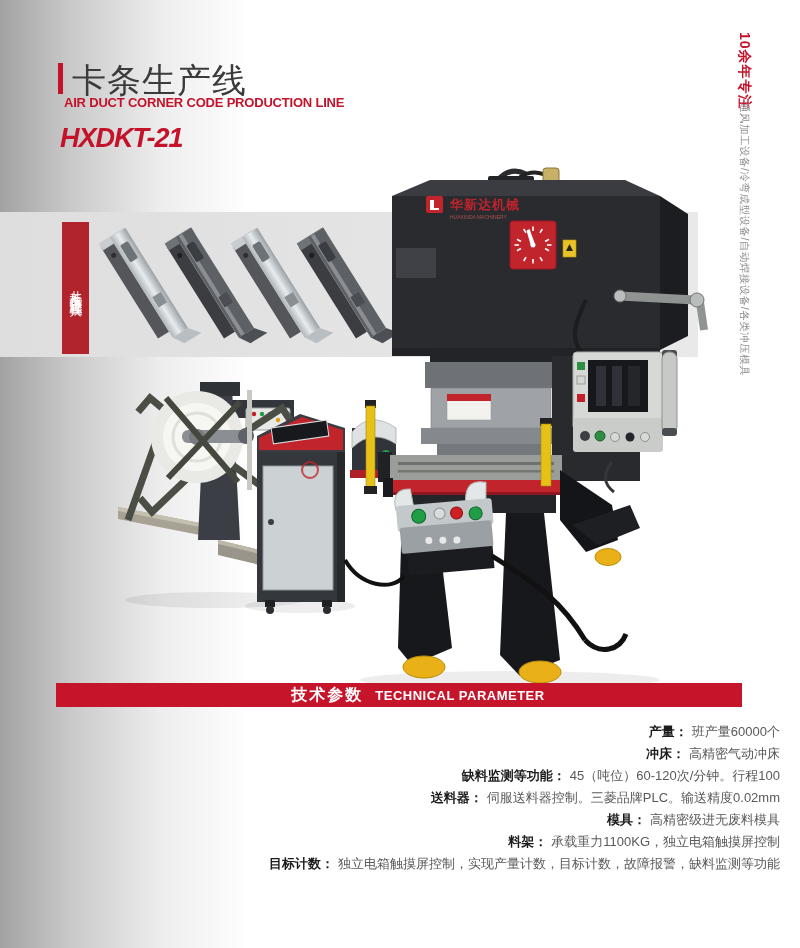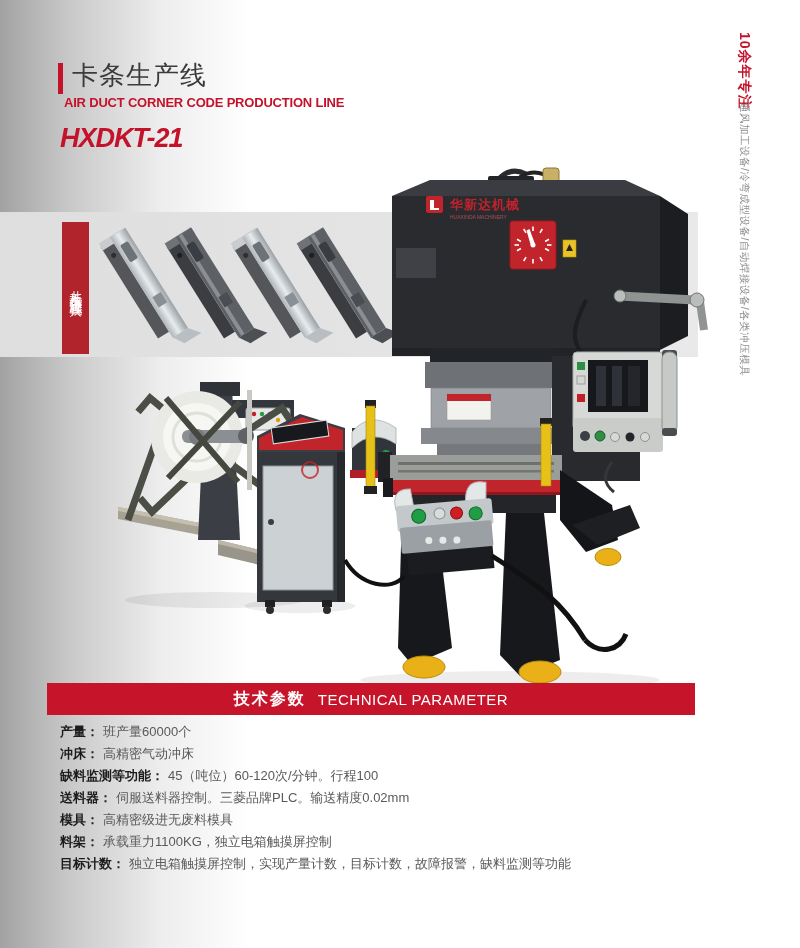--- a/index.html
+++ b/index.html
@@ -1,45 +1,45 @@
 <!DOCTYPE html>
 <html><head>
 <meta charset="utf-8">
 <style>
   html,body{margin:0;padding:0;background:#fff;}
   .page{position:relative;width:800px;height:948px;overflow:hidden;
         font-family:"Liberation Sans","DejaVu Sans",sans-serif;
         background:linear-gradient(90deg,#a2a2a2 0px,#c9c9c9 70px,#ededed 160px,#ffffff 250px);}
   
   .accent-bar{position:absolute;left:58px;top:63px;width:5px;height:31px;background:#c4122a;}
-  .title-cn{position:absolute;left:72px;top:58px;font-size:26px;color:#3b3b3b;
+  .title-cn{position:absolute;left:72px;top:58px;font-size:34px;color:#3b3b3b;
             letter-spacing:1px;font-weight:500;}
   .title-en{position:absolute;left:64px;top:95px;font-size:13px;font-weight:bold;
             color:#c4122a;letter-spacing:-0.2px;}
   .model{position:absolute;left:60px;top:123px;font-size:27px;font-weight:bold;
          font-style:italic;color:#c4122a;letter-spacing:-1px;text-align:right;}
   
   .vtext{position:absolute;white-space:nowrap;transform:rotate(90deg);transform-origin:0 0;}
   .rail-head{left:753px;top:32px;font-size:14px;font-weight:bold;color:#c4122a;letter-spacing:1px;}
   .rail-tag{left:751px;top:102px;font-size:10.5px;color:#8e8e8e;letter-spacing:0.5px;}
   
   .band{position:absolute;left:0;top:212px;width:698px;height:145px;
         background:linear-gradient(90deg,#dedede,#e9e9e9);}
   .left-tab{position:absolute;left:62px;top:222px;width:27px;height:132px;background:#b2242c;
             color:#fff;display:flex;align-items:center;justify-content:center;
             writing-mode:vertical-rl;text-orientation:upright;font-size:13px;letter-spacing:2px;}
   .clips-svg{position:absolute;left:88px;top:218px;}
   .machine-svg{position:absolute;left:100px;top:163px;}
   
-  .banner{position:absolute;left:47px;top:683px;width:648px;height:32px;background:#c6142b;
-          display:flex;align-items:center;justify-content:center;color:#fff;}
+  .banner{position:absolute;left:56px;top:683px;width:648px;height:24px;background:#c6142b;
+          display:flex;align-items:center;justify-content:center;color:#fff;padding-left:38px;}
   .banner .cn{font-size:16px;font-weight:bold;letter-spacing:2px;}
-  .banner .en{font-size:15px;font-weight:400;letter-spacing:0.5px;margin-left:12px;}
-  
-  .specs{position:absolute;left:60px;top:721px;width:720px;}
+  .banner .en{font-size:13px;font-weight:700;letter-spacing:0.5px;margin-left:12px;}
+  
+  .specs{position:absolute;left:60px;top:721px;width:720px;text-align:right;}
   .spec-row{height:22px;line-height:22px;font-size:13px;white-space:nowrap;}
   .spec-label{font-weight:bold;color:#1c1c1c;margin-right:4px;}
   .spec-value{color:#595959;}
 </style>
 </head>
 <body>
 
 <div class="page">
 
   <div class="accent-bar"></div>

